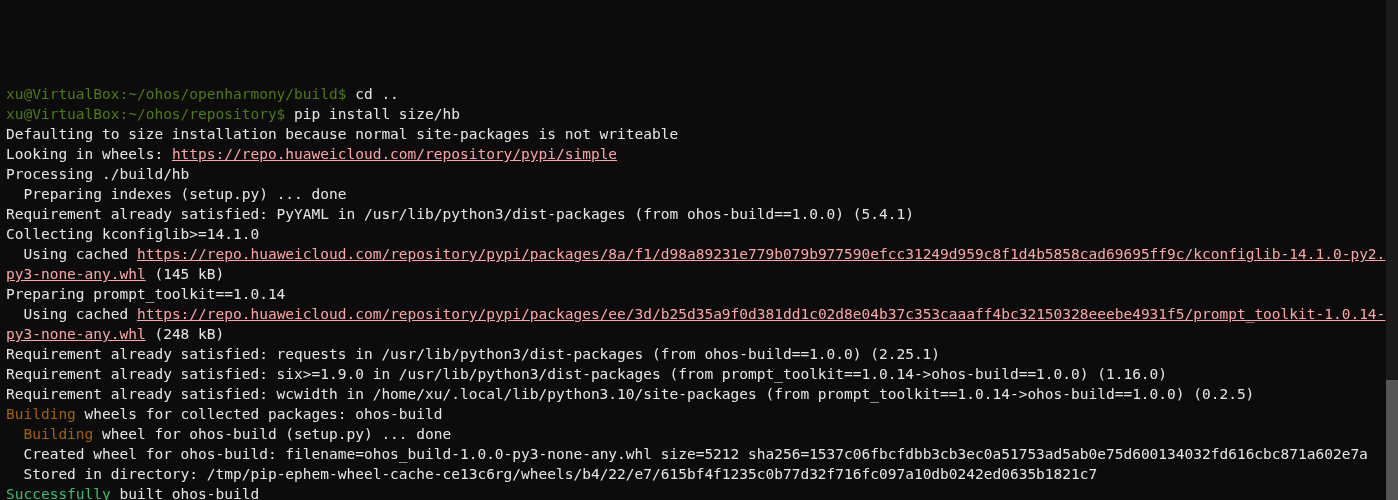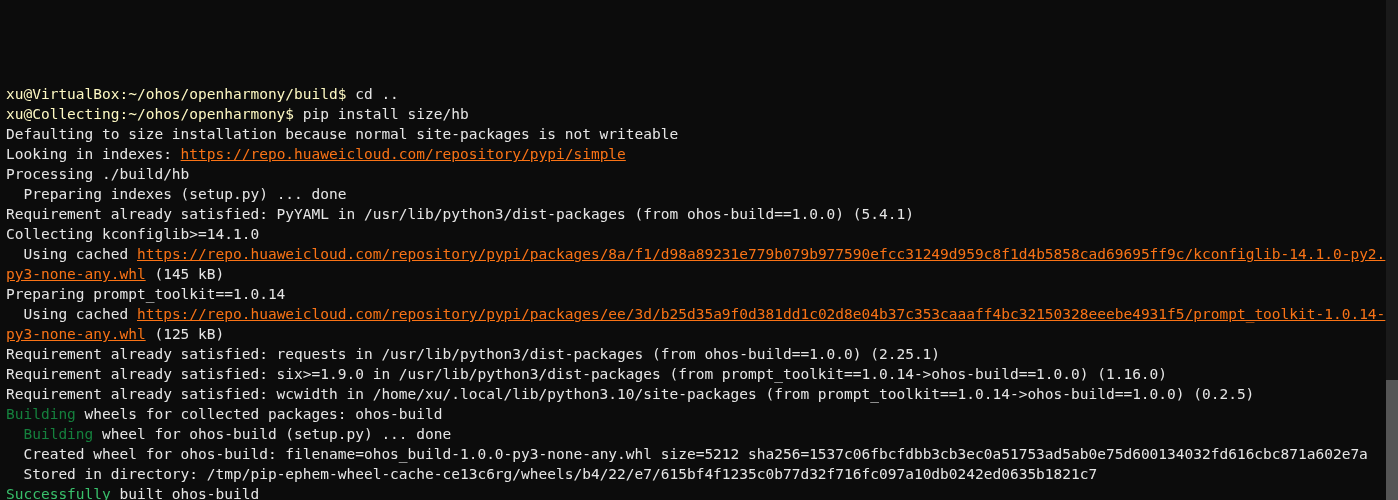--- a/index.html
+++ b/index.html
@@ -9,23 +9,23 @@
     color: #e6e6e6;
     font-family: "DejaVu Sans Mono", "Liberation Mono", "Consolas", monospace;
     font-size: 14.5px;
     line-height: 20px;
     width: 1398px;
     box-sizing: border-box;
     overflow: hidden;
     white-space: pre-wrap;
     word-break: break-all;
   }
-  .prompt-user { color: #fef9c3; }
-  .link { text-decoration: underline; color: #f97316; }
-  .cyan { color: #15803d; }
+  .prompt-user { color: #4d7c0f; }
+  .link { text-decoration: underline; color: #fca5a5; }
+  .cyan { color: #a16207; }
   .green { color: #39c06b; }
   .scrollbar {
     position: fixed;
     right: 0;
     top: 0;
     width: 12px;
     height: 500px;
     background: #1a1a1a;
   }
   .scrollbar-thumb {
@@ -37,30 +37,30 @@
     background: #555;
   }
   .term { width: 1380px; }
 </style>
 </head>
 <body>
 
 
 
 <div class="term"><span class="prompt-user">xu@VirtualBox:~/ohos/openharmony/build$ </span><span>cd ..</span>
-<span class="prompt-user">xu@Collecting:~/ohos/openharmony$ </span><span>pip install size/hb</span>
+<span class="prompt-user">xu@VirtualBox:~/ohos/repository$ </span><span>pip install size/hb</span>
 <span>Defaulting to size installation because normal site-packages is not writeable</span>
-<span>Looking in indexes: </span><span class="link">https://repo.huaweicloud.com/repository/pypi/simple</span>
+<span>Looking in wheels: </span><span class="link">https://repo.huaweicloud.com/repository/pypi/simple</span>
 <span>Processing ./build/hb</span>
 <span>  Preparing indexes (setup.py) ... done</span>
 <span>Requirement already satisfied: PyYAML in /usr/lib/python3/dist-packages (from ohos-build==1.0.0) (5.4.1)</span>
 <span>Collecting kconfiglib&gt;=14.1.0</span>
 <span>  Using cached </span><span class="link">https://repo.huaweicloud.com/repository/pypi/packages/8a/f1/d98a89231e779b079b977590efcc31249d959c8f1d4b5858cad69695ff9c/kconfiglib-14.1.0-py2.py3-none-any.whl</span><span> (145 kB)</span>
 <span>Preparing prompt_toolkit==1.0.14</span>
-<span>  Using cached </span><span class="link">https://repo.huaweicloud.com/repository/pypi/packages/ee/3d/b25d35a9f0d381dd1c02d8e04b37c353caaaff4bc32150328eeebe4931f5/prompt_toolkit-1.0.14-py3-none-any.whl</span><span> (125 kB)</span>
+<span>  Using cached </span><span class="link">https://repo.huaweicloud.com/repository/pypi/packages/ee/3d/b25d35a9f0d381dd1c02d8e04b37c353caaaff4bc32150328eeebe4931f5/prompt_toolkit-1.0.14-py3-none-any.whl</span><span> (248 kB)</span>
 <span>Requirement already satisfied: requests in /usr/lib/python3/dist-packages (from ohos-build==1.0.0) (2.25.1)</span>
 <span>Requirement already satisfied: six&gt;=1.9.0 in /usr/lib/python3/dist-packages (from prompt_toolkit==1.0.14-&gt;ohos-build==1.0.0) (1.16.0)</span>
 <span>Requirement already satisfied: wcwidth in /home/xu/.local/lib/python3.10/site-packages (from prompt_toolkit==1.0.14-&gt;ohos-build==1.0.0) (0.2.5)</span>
 <span class="cyan">Building</span><span> wheels for collected packages: ohos-build</span>
 <span class="cyan">  Building</span><span> wheel for ohos-build (setup.py) ... done</span>
 <span>  Created wheel for ohos-build: filename=ohos_build-1.0.0-py3-none-any.whl size=5212 sha256=1537c06fbcfdbb3cb3ec0a51753ad5ab0e75d600134032fd616cbc871a602e7a</span>
 <span>  Stored in directory: /tmp/pip-ephem-wheel-cache-ce13c6rg/wheels/b4/22/e7/615bf4f1235c0b77d32f716fc097a10db0242ed0635b1821c7</span>
 <span class="green">Successfully</span><span> built ohos-build</span>
 
 

